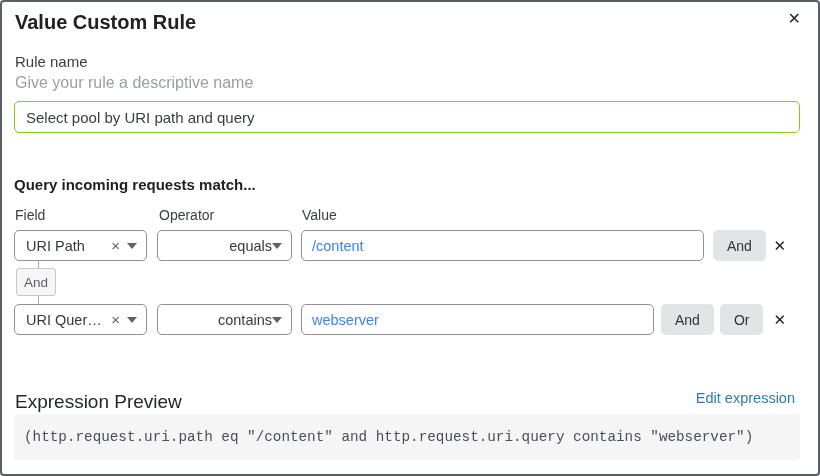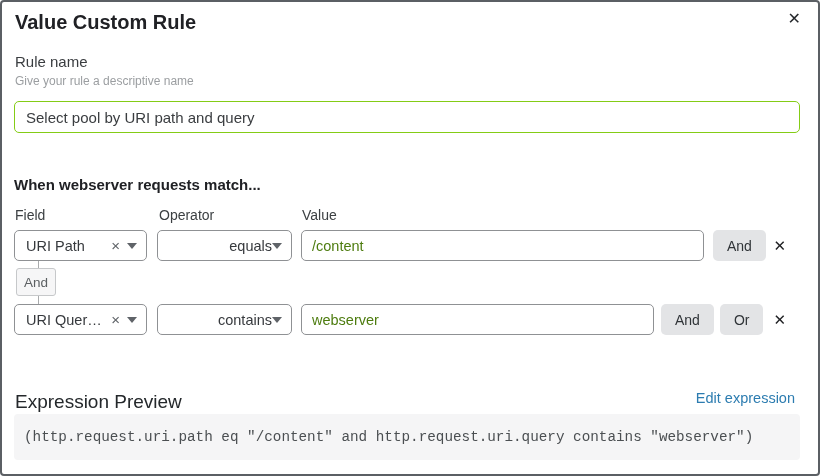--- a/index.html
+++ b/index.html
@@ -19,21 +19,21 @@
     position: absolute; left: 13px; top: 9px;
     font-size: 20px; font-weight: 700; color: #202125;
   }
   .close-x {
     position: absolute; right: 14px; top: 6px;
     font-size: 16px; font-weight: 700; color: #25282c;
     cursor: pointer; line-height: 22px; padding: 0 3px;
   }
 
   .rule-label  { position: absolute; left: 13px; top: 51px;  font-size: 15px; color: #3a3d40; }
-  .rule-help   { position: absolute; left: 13px; top: 72px;  font-size: 12px; color: #9b9ea1; }
+  .rule-help   { position: absolute; left: 13px; top: 72px;  font-size: 16px; color: #9b9ea1; }
   .rule-input {
     position: absolute; left: 12px; top: 99px;
     width: 786px; height: 32px;
     border: 1px solid #84cc16; border-radius: 5px;
     padding: 0 11px; font-size: 15px; color: #3a3d40;
     font-family: "Liberation Sans", sans-serif;
     background: #fff; outline: none;
   }
 
   .match-heading {
@@ -66,21 +66,21 @@
     cursor: pointer; line-height: 1;
   }
   .caret {
     width: 0; height: 0;
     border-left: 5px solid transparent; border-right: 5px solid transparent;
     border-top: 6px solid #5f6368; flex: none;
   }
 
   .val-input {
     height: 31px; border: 1px solid #8f9194; border-radius: 5px;
-    padding: 0 10px; font-size: 14.5px; color: #4d7c0f;
+    padding: 0 10px; font-size: 14.5px; color: #3b82f6;
     font-family: "Liberation Sans", sans-serif;
     background: #fff; outline: none;
   }
   .val-1 { width: 403px; margin-left: 9px; }
   .val-2 { width: 353px; margin-left: 9px; }
 
   .logic-btn {
     height: 31px; padding: 0 14px; border: none; border-radius: 5px;
     background: #e3e4e6; color: #303438; font-size: 14px;
     font-family: "Liberation Sans", sans-serif; cursor: pointer;
@@ -133,21 +133,21 @@
 
 <div class="dialog">
 
   <h1 class="title">Value Custom Rule</h1>
   <span class="close-x">✕</span>
 
   <div class="rule-label">Rule name</div>
   <div class="rule-help">Give your rule a descriptive name</div>
   <input class="rule-input" type="text" value="Select pool by URI path and query" style="">
 
-  <div class="match-heading">When webserver requests match...</div>
+  <div class="match-heading">Query incoming requests match...</div>
 
   <div class="col-label col-field">Field</div>
   <div class="col-label col-operator">Operator</div>
   <div class="col-label col-value">Value</div>
 
   <div class="cond-row row-1">
     <div class="select sel-field">
       <span class="sel-text">URI Path</span>
       <span class="clear-x">×</span>
       <span class="caret"></span>

